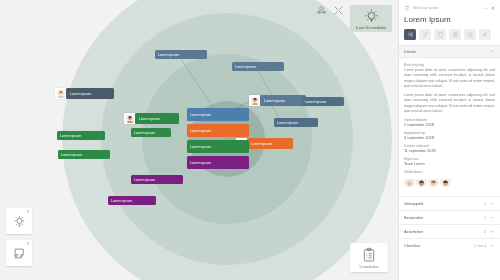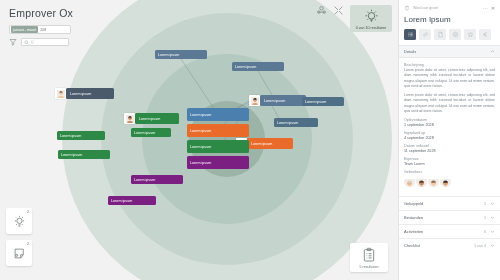--- a/index.html
+++ b/index.html
@@ -221,41 +221,20 @@
         <line x1="258" y1="71" x2="272" y2="95"></line>
         <line x1="272" y1="101" x2="302" y2="101"></line>
         <line x1="272" y1="106" x2="280" y2="120"></line>
         <line x1="249" y1="101" x2="230" y2="112"></line>
         <line x1="230" y1="112" x2="252" y2="101"></line>
         <line x1="219" y1="128" x2="249" y2="104"></line>
         <line x1="249" y1="106" x2="224" y2="140"></line>
       </g>
     </svg>
 
-    <div id="main-header">
-      <div id="app-title">Emprover Ox</div>
-      <div id="filter-row">
-        <div id="filter-chipbar">
-          <div class="chip">januari - maart</div>
-          <div id="chip-count">208</div>
-        </div>
-      </div>
-      <div id="search-row">
-        <svg id="filter-icon" viewBox="0 0 16 16" fill="none" stroke="currentColor" stroke-width="1.4">
-          <path d="M2 3h12l-4.6 5.4V13l-2.8 1.4V8.4z"></path>
-        </svg>
-        <div id="search-box">
-          <svg viewBox="0 0 16 16" fill="none" stroke="currentColor" stroke-width="1.6">
-            <circle cx="7" cy="7" r="4.4"></circle>
-              <path d="M10.3 10.3L14 14"></path>
-          </svg>
-          <span>Q</span>
-        </div>
-      </div>
-    </div>
 
     <div id="canvas-toolbar">
       <svg class="tool-ico" viewBox="0 0 20 20" fill="none" stroke="currentColor" stroke-width="1.2">
         <circle cx="10" cy="6" r="3.2"></circle>
           <circle cx="5" cy="13" r="2.2"></circle>
           <circle cx="15" cy="13" r="2.2"></circle>
         <path d="M4 13h12"></path>
       </svg>
       <svg class="tool-ico" viewBox="0 0 20 20" fill="none" stroke="currentColor" stroke-width="1.2">
         <path d="M3 3l6 6M17 3l-6 6M3 17l6-6M17 17l-6-6"></path>

